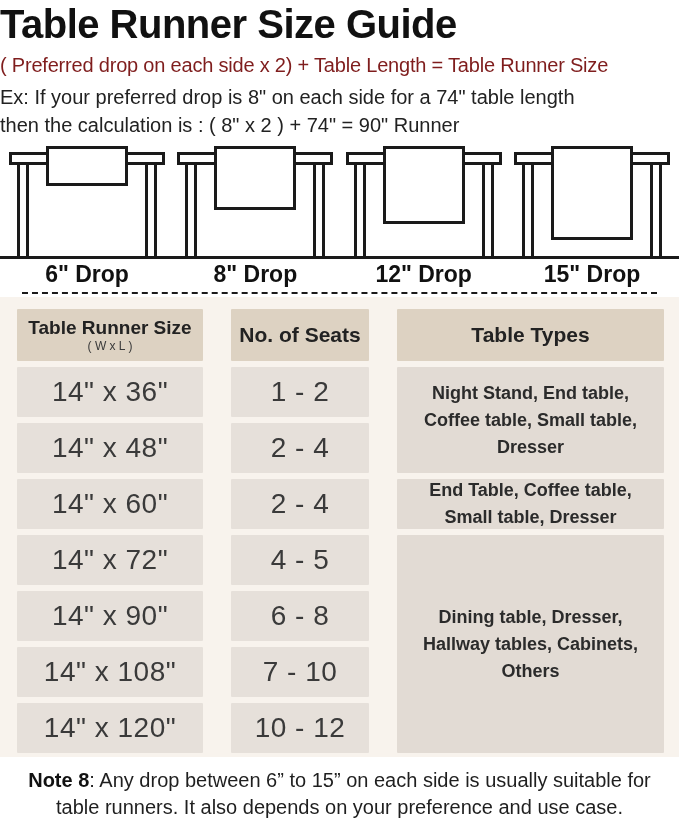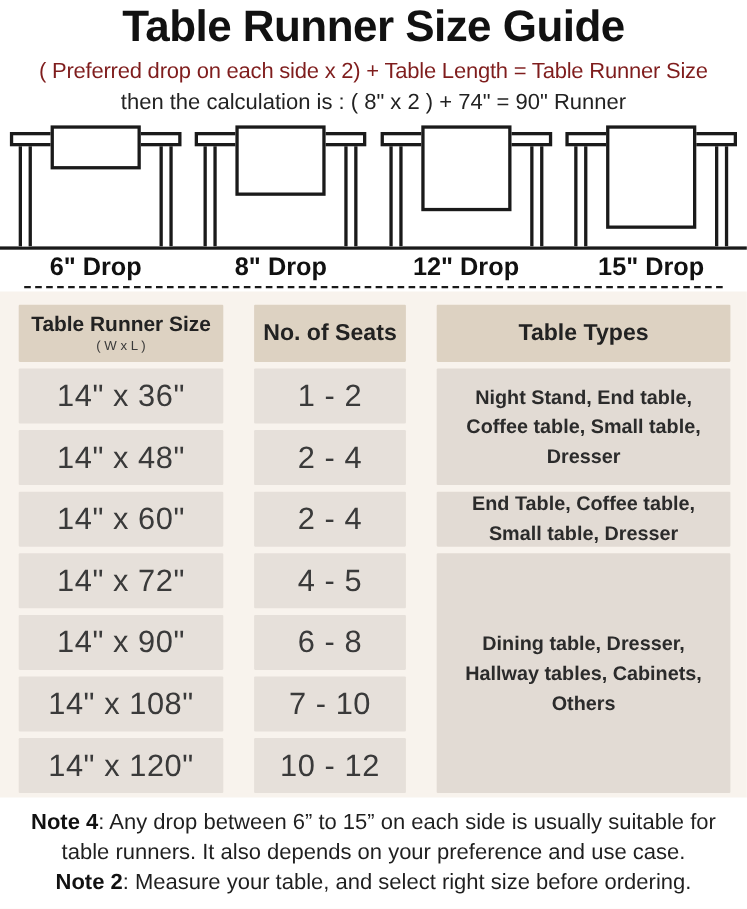--- a/index.html
+++ b/index.html
@@ -5,21 +5,21 @@
   * { margin: 0; padding: 0; box-sizing: border-box; }
   html, body { background: #ffffff; }
   body {
     width: 679px; height: 826px;
     font-family: "Liberation Sans", sans-serif;
     color: #1f1f1f;
     overflow: hidden;
   }
 
   
-  .top-section { text-align: center; padding-top: 2px; }
+  .top-section { text-align: left; padding-top: 2px; }
   .main-title {
     font-size: 40px; font-weight: bold; color: #111;
     letter-spacing: -0.5px; line-height: 1.1;
   }
   .formula-line { font-size: 20px; color: #7f1d1d; margin-top: 8px; letter-spacing: -0.2px; }
   .example-line1 { font-size: 20px; color: #222; margin-top: 9px; }
   .example-line2 { font-size: 20px; color: #222; margin-top: 5px; }
 
   
   .diagram-row {
@@ -94,20 +94,21 @@
   .notes-section { padding: 10px 8px 0 8px; text-align: center; }
   .note { font-size: 20px; color: #1f1f1f; line-height: 1.35; }
   .note b { color: #111; }
 </style>
 </head>
 <body>
 
 <div class="top-section">
   <div class="main-title">Table Runner Size Guide</div>
   <div class="formula-line">( Preferred drop on each side x 2) + Table Length = Table Runner Size</div>
+  <div class="example-line1">Ex: If your preferred drop is 8" on each side for a 74" table length</div>
   <div class="example-line2">then the calculation is : ( 8" x 2 ) + 74" = 90" Runner</div>
 </div>
 
 <div class="diagram-row">
   <div class="diagram">
     <div class="leg leg-left"></div>
     <div class="leg leg-right"></div>
     <div class="tabletop"></div>
     <div class="runner" style="height:40px"></div>
   </div>
@@ -167,15 +168,15 @@
     <div class="cell data-cell" style="grid-column:2;grid-row:8">10 - 12</div>
 
     <div class="cell type-cell col3 type-a">Night Stand, End table, Coffee table, Small table, Dresser</div>
     <div class="cell type-cell col3 type-b">End Table, Coffee table, Small table, Dresser</div>
     <div class="cell type-cell col3 type-c">Dining table, Dresser, Hallway tables, Cabinets, Others</div>
 
   </div>
 </div>
 
 <div class="notes-section">
-  <div class="note"><b>Note 4</b><span>: Any drop between 6” to 15” on each side is usually suitable for table runners. It also depends on your preference and use case.</span></div>
+  <div class="note"><b>Note 8</b><span>: Any drop between 6” to 15” on each side is usually suitable for table runners. It also depends on your preference and use case.</span></div>
   <div class="note"><b>Note 2</b><span>: Measure your table, and select right size before ordering.</span></div>
 </div>
 
 </body></html>

